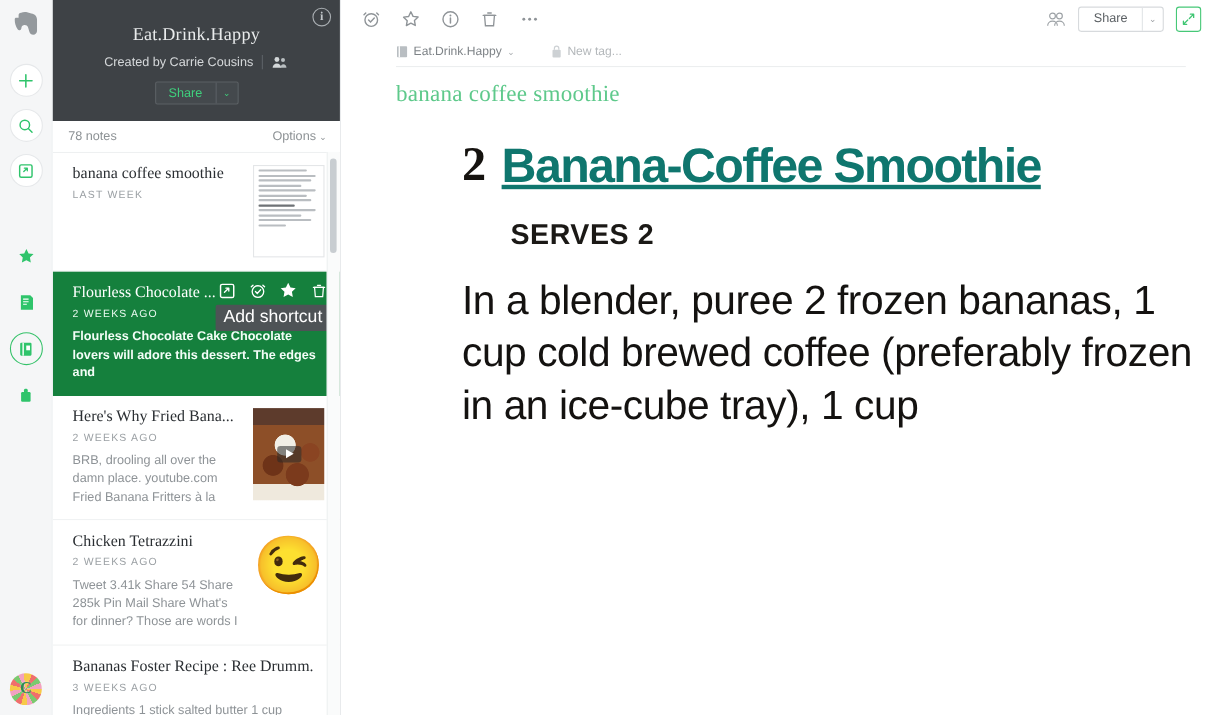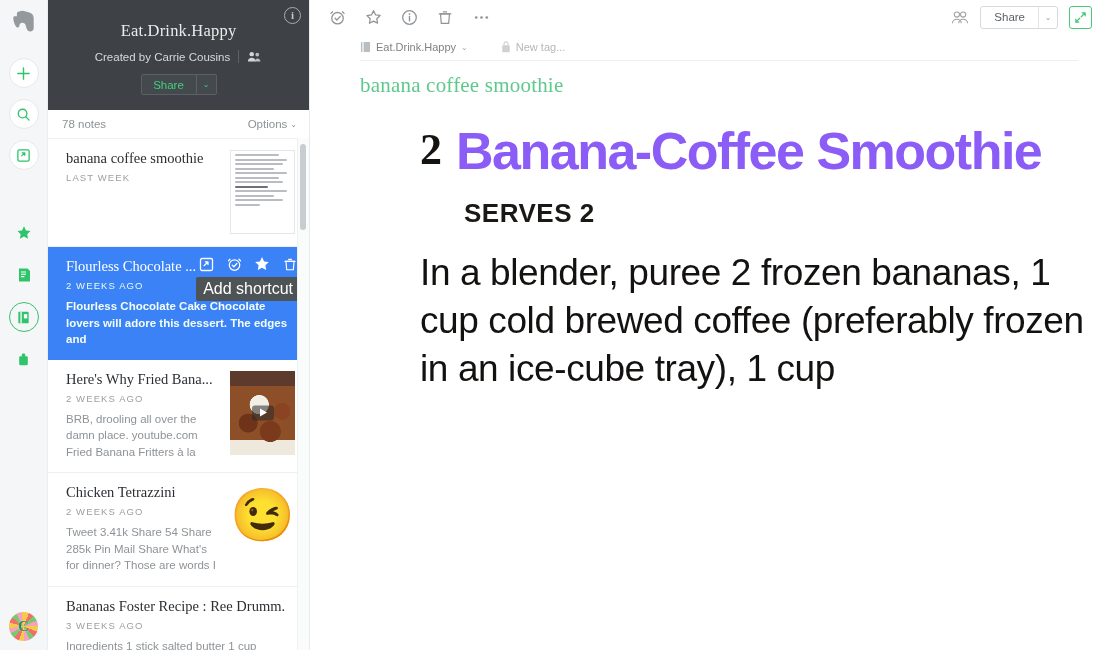--- a/index.html
+++ b/index.html
@@ -111,21 +111,21 @@
     overflow: hidden; text-overflow: clip;
   }
   .note .ndate {
     font-size: 9.5px; color: #9ba0a4; letter-spacing: 1.1px;
     margin-top: 5px; text-transform: uppercase;
   }
   .note .nsnip {
     font-size: 11.5px; color: #8e9397; line-height: 16.5px; margin-top: 7px;
     max-height: 50px; overflow: hidden;
   }
-  .note.selected { background: #3b82f6; border-bottom: none; }
+  .note.selected { background: #15803d; border-bottom: none; }
   .note.selected .ntitle, .note.selected .ndate, .note.selected .nsnip { color: #ffffff; }
   .note.selected .ndate { color: #eafaf0; }
   .note.selected .nsnip { color: #f3fdf7; font-weight: bold; }
 
   .note-actions { position: absolute; top: 9px; right: 11px; display: flex; gap: 12px; align-items: center; }
   .note-actions .act { width: 16px; height: 16px; display:flex; align-items:center; justify-content:center; }
   .tooltip {
     position: absolute; top: 30px; right: 9px;
     background: #4e5356; color: #fff; font-size: 16px;
     padding: 3px 7px; border-radius: 2px; white-space: nowrap;
@@ -200,21 +200,21 @@
 
   .note-body { flex: 1; position: relative; overflow: hidden; padding: 28px 0 0 0; }
   .recipe { padding-left: 110px; }
   .rtop { display:flex; align-items: flex-start; gap: 14px; }
   .rnum {
     font-family: "Liberation Serif", serif; font-weight: bold;
     font-size: 44px; color: #15120f; line-height: 47px;
   }
   .rhead {
     font-family: "Liberation Sans", sans-serif; font-weight: bold;
-    font-size: 52px; line-height: 50px; color: #8b5cf6; letter-spacing: -1.5px;
+    font-size: 44px; line-height: 50px; color: #0f766e; letter-spacing: -1.5px; text-decoration: underline;
   }
   .rserves {
     font-family: "Liberation Sans", sans-serif; font-weight: bold;
     font-size: 26px; letter-spacing: .5px; color: #1b1916; margin: 22px 0 0 44px;
   }
   .rtext {
     font-family: "Liberation Sans", sans-serif;
     font-size: 37px; line-height: 48px; color: #141210;
     margin-top: 20px; letter-spacing: -.4px;
   }

